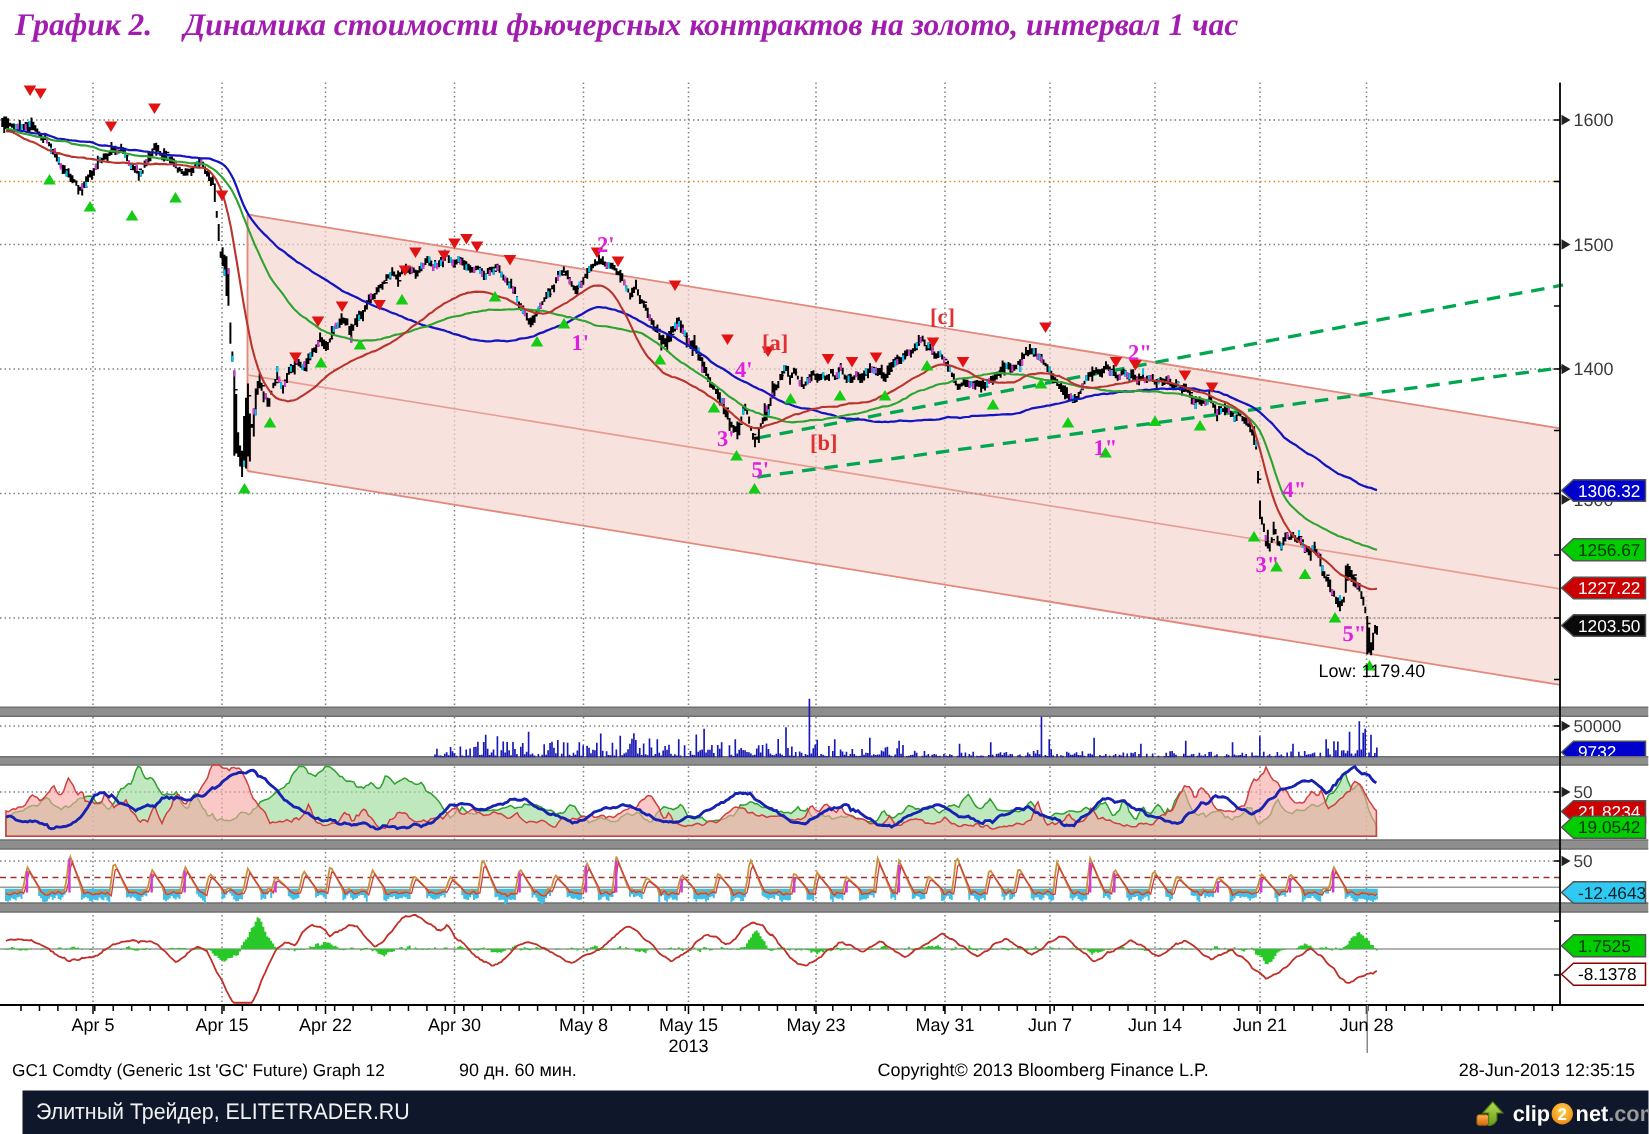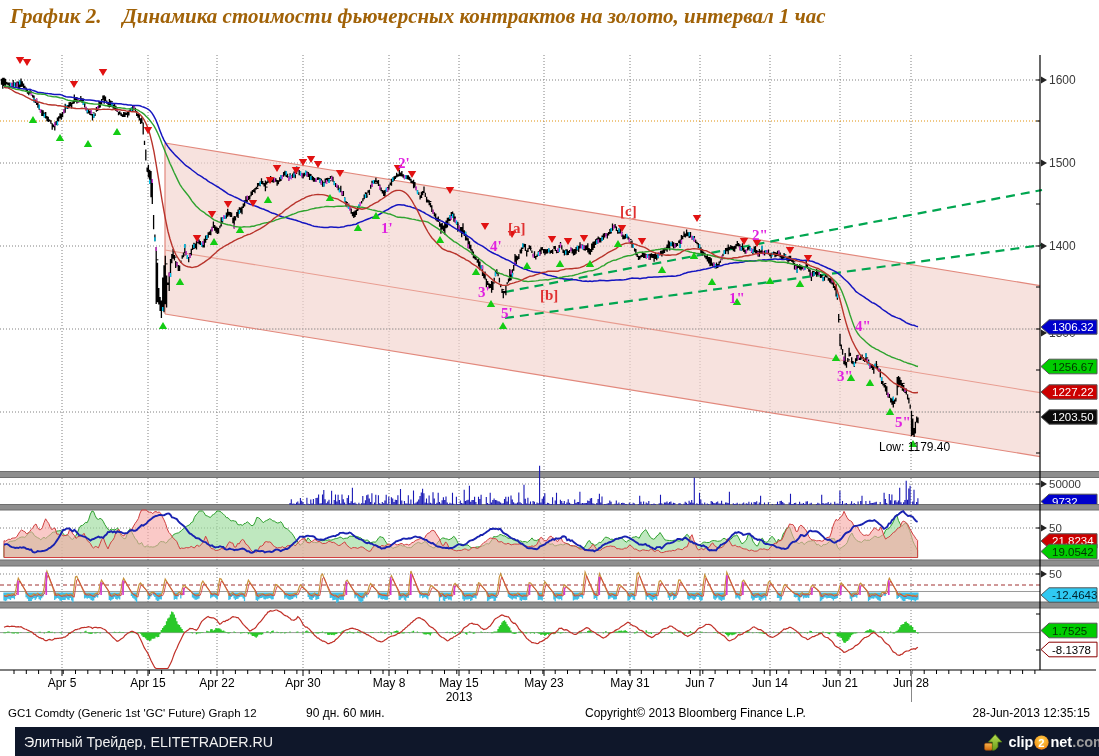--- a/index.html
+++ b/index.html
@@ -1,15 +1,15 @@
 <!DOCTYPE html>
 <html><head><meta charset="utf-8"><style>
 html,body{margin:0;padding:0;width:1099px;height:756px;background:#fff;overflow:hidden}
 #wrap{position:relative;width:1099px;height:756px}
-#title{position:absolute;left:10px;top:4px;font-family:"Liberation Serif",serif;font-style:italic;font-weight:bold;font-size:21px;color:#a16207;white-space:pre}
+#title{position:absolute;left:10px;top:4px;font-family:"Liberation Serif",serif;font-style:italic;font-weight:bold;font-size:21px;color:#a21caf;white-space:pre}
 #bbar{position:absolute;left:15px;top:727px;width:1099px;height:29px;background:#0f172a}
 #btxt{position:absolute;left:9px;top:6px;font-family:"Liberation Sans",sans-serif;font-size:15px;color:#f0f0f0;transform:scaleX(0.95);transform-origin:left center}
 #clip{position:absolute;right:8px;top:6px;font-family:"Liberation Sans",sans-serif;font-weight:bold;font-size:14.5px;color:#fff}
 #clip .grey{color:#9a9a9a}
 </style></head><body>
 <div id="wrap">
 <svg width="1099" height="756" viewBox="0 0 1099 756">
       <g stroke="#808080" stroke-width="1" stroke-dasharray="1 2">
         <line x1="62" y1="55" x2="62" y2="670"></line>
         <line x1="148" y1="55" x2="148" y2="670"></line>

